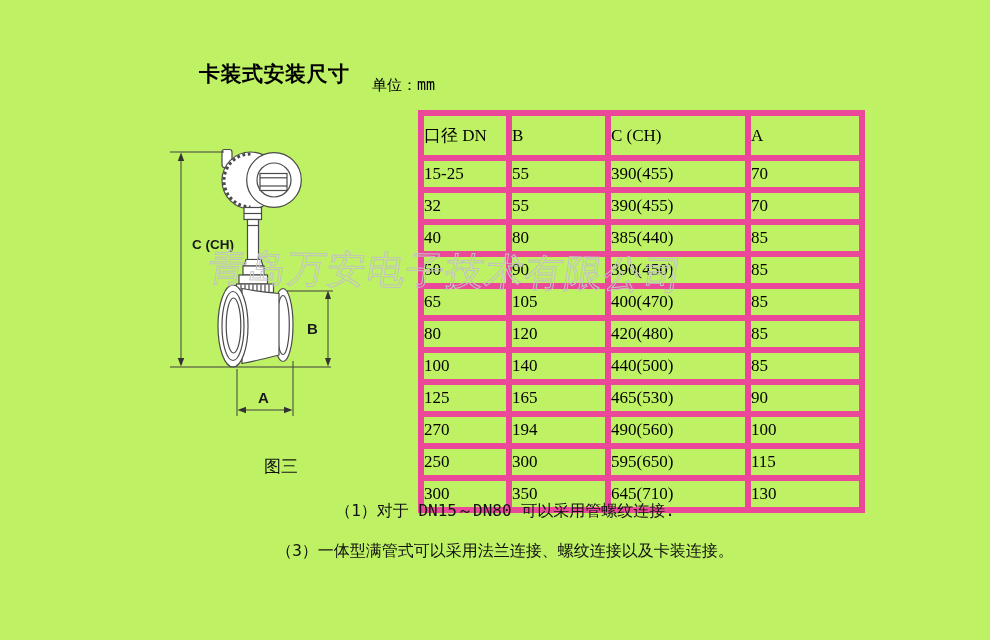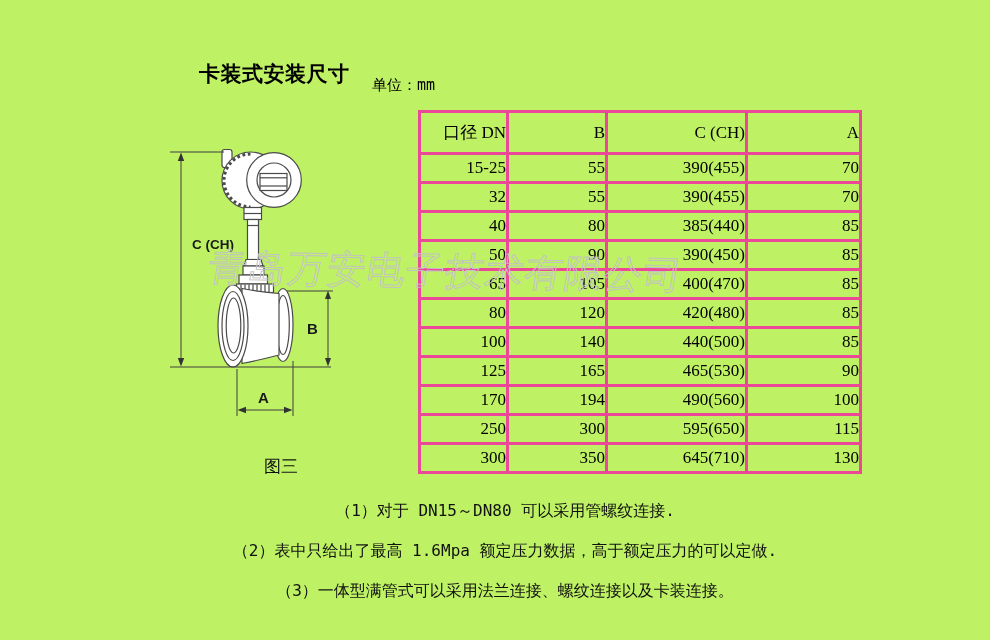--- a/index.html
+++ b/index.html
@@ -21,22 +21,22 @@
   
   table.dim-table{
     position:absolute;left:418px;top:110px;
     border-collapse:collapse;table-layout:fixed;
     width:441px;
     font-family:"Liberation Serif",serif;
     font-size:17px;color:#000;
     border:2px solid #000;
   }
   table.dim-table th, table.dim-table td{
-    border:3px solid #ec4899;
-    text-align:right;vertical-align:middle;
+    border:6px solid #ec4899;
+    text-align:left;vertical-align:middle;
     padding:0;font-weight:400;
     overflow:hidden;white-space:nowrap;
   }
   table.dim-table thead th{height:39px;}
   table.dim-table tbody td{height:26px;margin-left:7px;}
 
   
   svg.diagram{position:absolute;left:160px;top:138px;width:266px;height:350px;}
   .figure-caption{
     position:absolute;left:238px;top:455px;width:60px;
@@ -206,21 +206,21 @@
           <td>440(500)</td>
           <td>85</td>
         </tr>
         <tr>
           <td>125</td>
           <td>165</td>
           <td>465(530)</td>
           <td>90</td>
         </tr>
         <tr>
-          <td>170</td>
+          <td>270</td>
           <td>194</td>
           <td>490(560)</td>
           <td>100</td>
         </tr>
         <tr>
           <td>250</td>
           <td>300</td>
           <td>595(650)</td>
           <td>115</td>
         </tr>
@@ -230,17 +230,16 @@
           <td>645(710)</td>
           <td>130</td>
         </tr>
       </tbody>
   </table>
 
   <div class="watermark">青岛万安电子技术有限公司</div>
 
   <div class="notes">
     <div class="note-line">（1）对于 DN15～DN80 可以采用管螺纹连接.</div>
-    <div class="note-line">（2）表中只给出了最高 1.6Mpa 额定压力数据，高于额定压力的可以定做.</div>
     <div class="note-line">（3）一体型满管式可以采用法兰连接、螺纹连接以及卡装连接。</div>
   </div>
 
 </div>
 
 </body></html>

